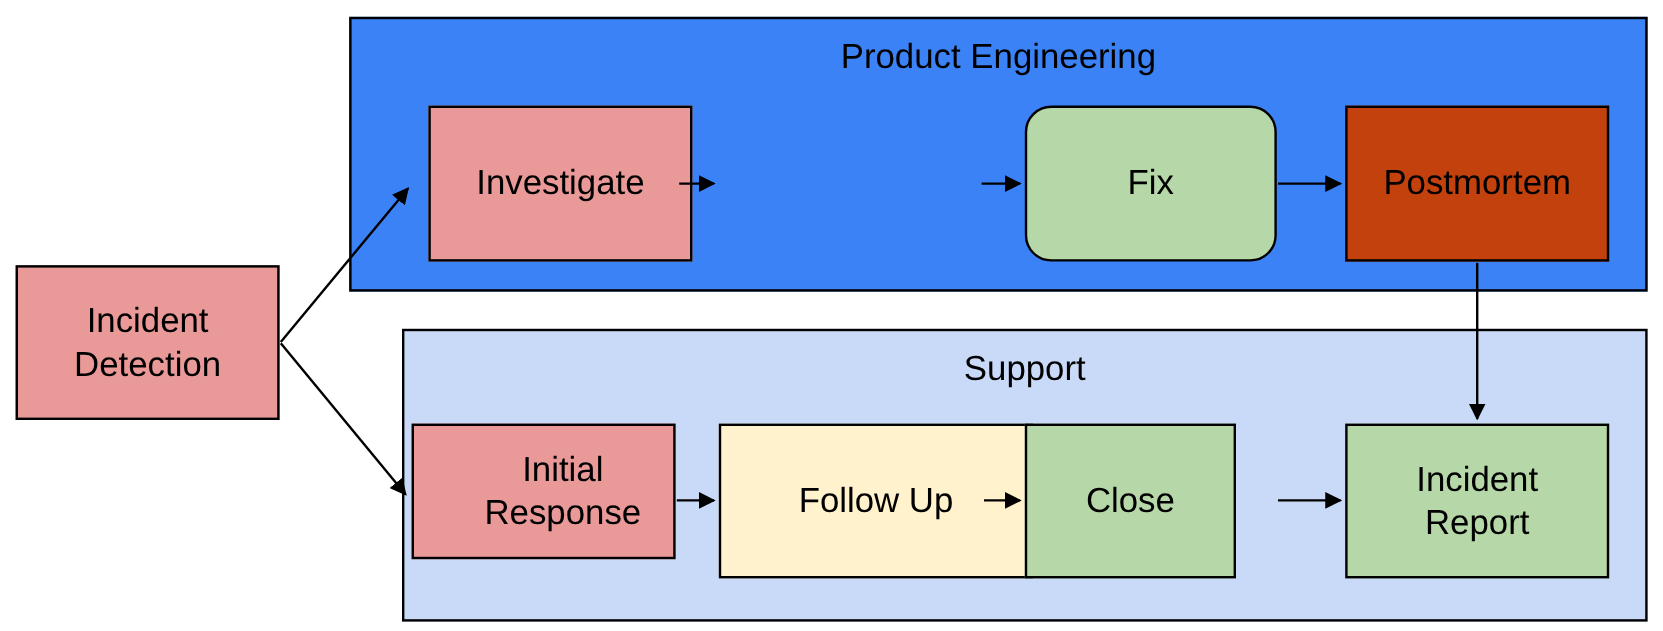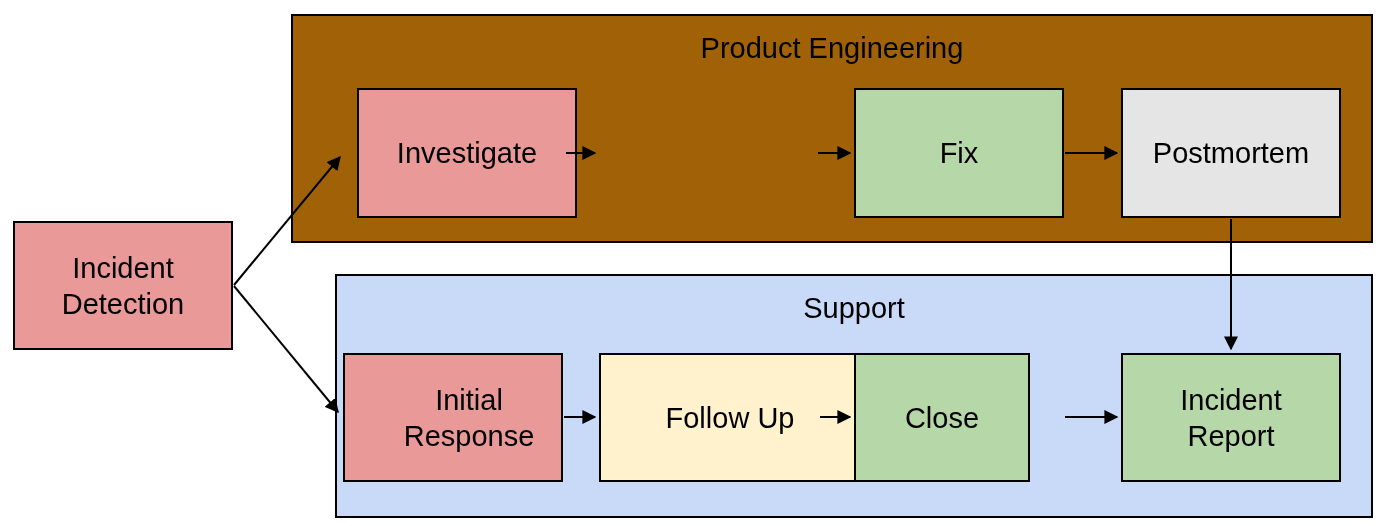--- a/index.html
+++ b/index.html
@@ -41,58 +41,58 @@
     justify-content: center;
     text-align: center;
     font-size: 29px;
     line-height: 36px;
     color: #000000;
     white-space: pre-line;
   }
   .node-incident-detection { left: 13px;   top: 221px; width: 220px; height: 129px; }
   .node-investigate        { left: 345px;  top: 88px;  width: 220px; height: 130px; margin-left: 12px; }
   .node-mitigate           { left: 599px;  top: 88px;  width: 218px; height: 130px; }
-  .node-fix                { left: 854px;  top: 88px;  width: 210px; height: 130px; }
+  .node-fix                { left: 854px;  top: 88px;  width: 210px; height: 130px; border-radius: 22px; }
   .node-postmortem         { left: 1121px; top: 88px;  width: 220px; height: 130px; }
-  .node-initial-response   { left: 343px;  top: 353px; width: 220px; height: 129px; padding-left: 32px; }
+  .node-initial-response   { left: 343px;  top: 353px; width: 220px; height: 113px; padding-left: 32px; }
   .node-follow-up          { left: 599px;  top: 353px; width: 262px; height: 129px; }
   .node-close              { left: 854px;  top: 353px; width: 176px; height: 129px; }
   .node-incident-report    { left: 1121px; top: 353px; width: 220px; height: 129px; }
   .arrows-layer {
     position: absolute;
     left: 0;
     top: 0;
     width: 1386px;
     height: 526px;
     pointer-events: none;
   }
   .arrows-layer line { stroke: #000000; stroke-width: 2; }
 </style>
 </head>
 <body>
 
 <div class="canvas">
 
-  <div class="lane lane-pe" style="background-color: #a16207;">
+  <div class="lane lane-pe" style="background-color: #3b82f6;">
     <div class="lane-title">Product Engineering</div>
   </div>
 
   <div class="lane lane-support" style="background-color: rgb(201, 218, 248);">
     <div class="lane-title">Support</div>
   </div>
 
   <div class="node node-incident-detection" style="background-color: rgb(234, 153, 153);">Incident
 Detection</div>
 
   <div class="node node-investigate" style="background-color: rgb(234, 153, 153);">Investigate</div>
 
 
   <div class="node node-fix" style="background-color: rgb(182, 215, 168);">Fix</div>
 
-  <div class="node node-postmortem" style="background-color: #e5e5e5;">Postmortem</div>
+  <div class="node node-postmortem" style="background-color: #c2410c;">Postmortem</div>
 
   <div class="node node-initial-response" style="background-color: rgb(234, 153, 153);">Initial
 Response</div>
 
   <div class="node node-follow-up" style="background-color: rgb(255, 242, 204);">Follow Up</div>
 
   <div class="node node-close" style="background-color: rgb(182, 215, 168);">Close</div>
 
   <div class="node node-incident-report" style="background-color: rgb(182, 215, 168);">Incident
 Report</div>

